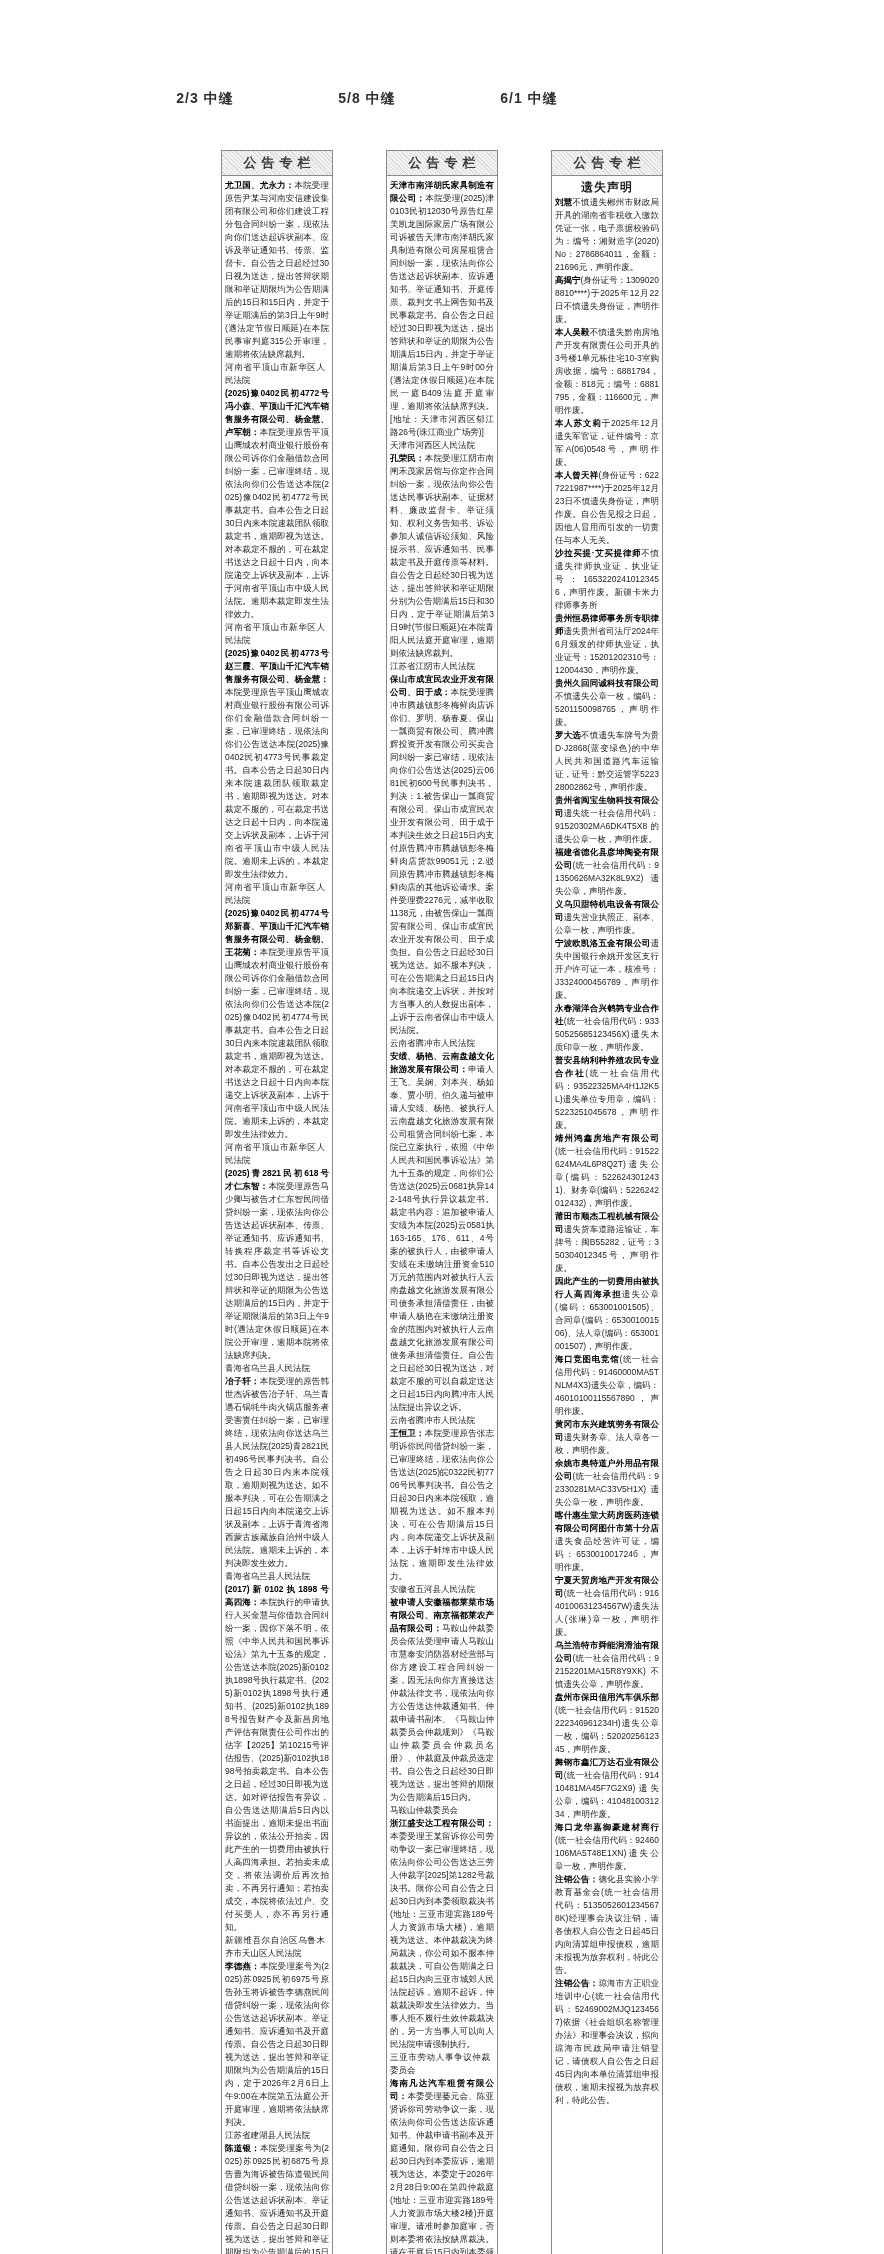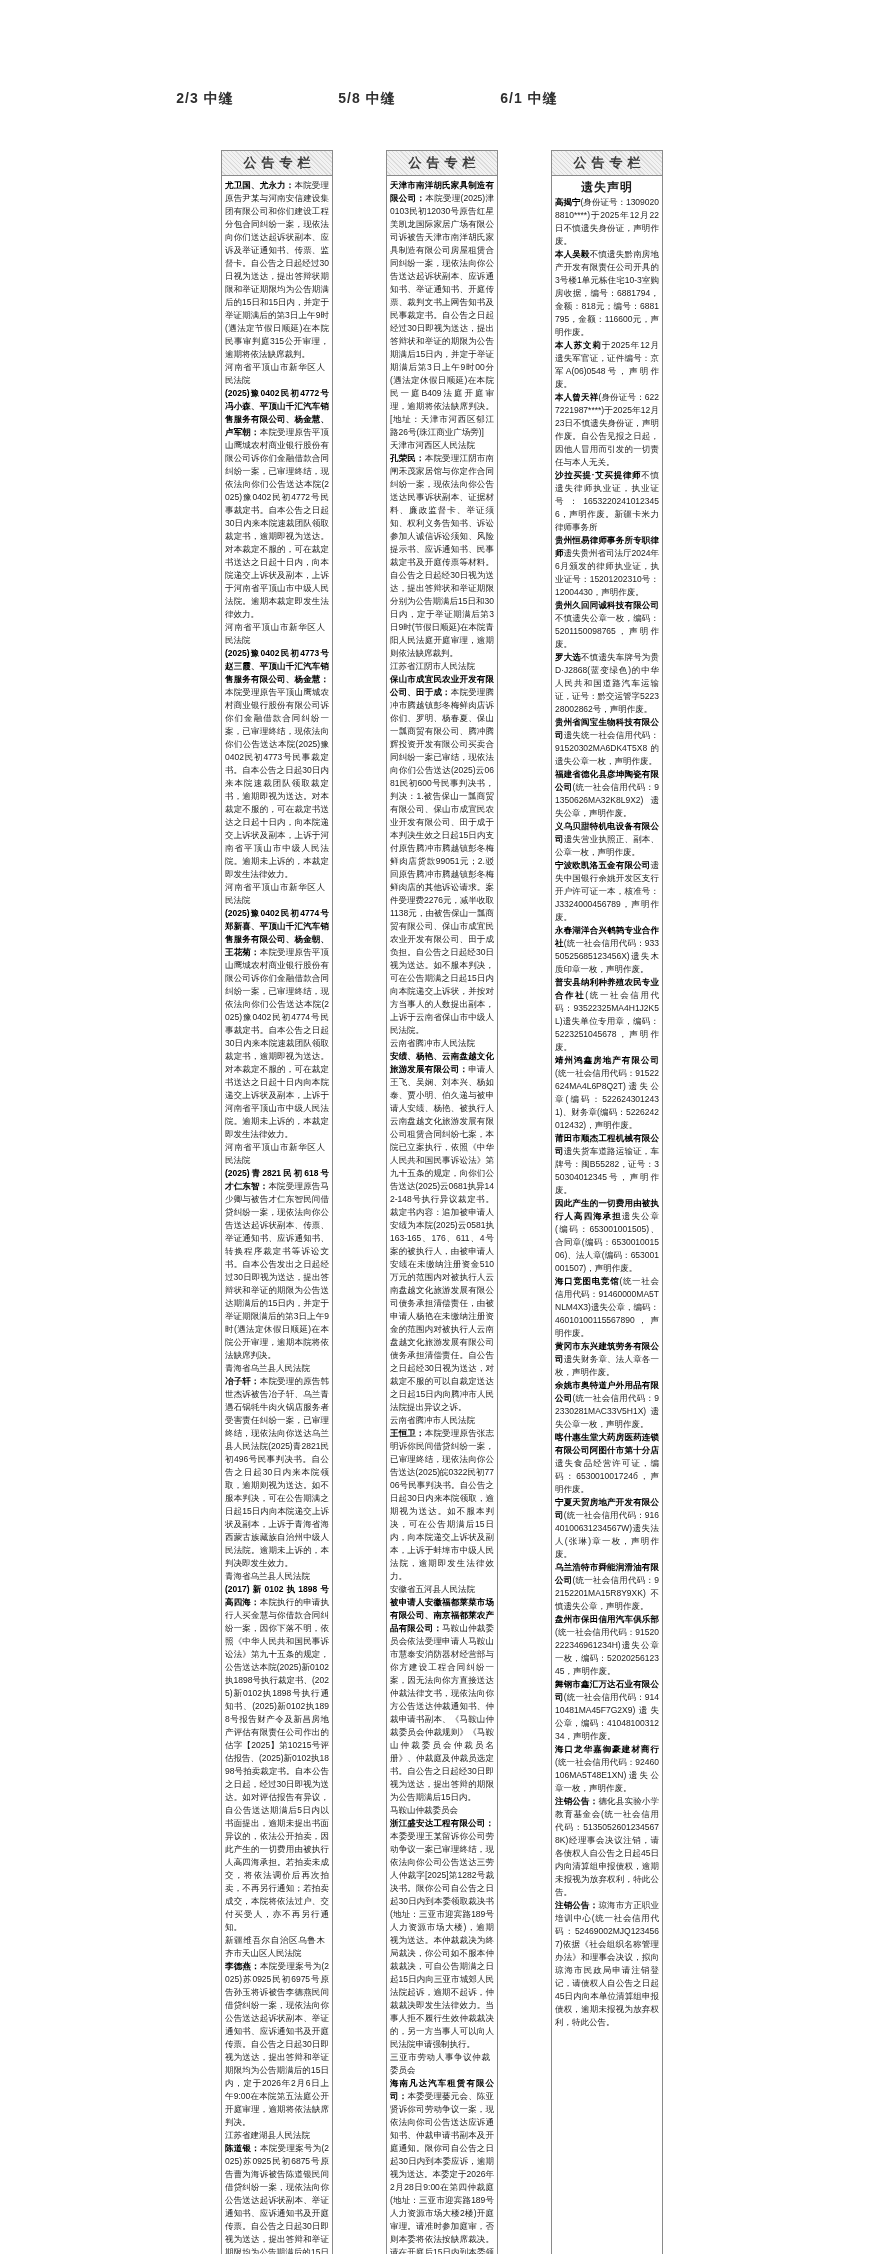--- a/index.html
+++ b/index.html
@@ -73,20 +73,21 @@
         <p class="p"><b>海南凡达汽车租赁有限公司：</b>本委受理蒌元会、陈亚贤诉你司劳动争议一案，现依法向你司公告送达应诉通知书、仲裁申请书副本及开庭通知。限你司自公告之日起30日内到本委应诉，逾期视为送达。本委定于2026年2月28日9:00在第四仲裁庭(地址：三亚市迎宾路189号人力资源市场大楼2楼)开庭审理。请准时参加庭审，否则本委将依法按缺席裁决。请在开庭后15日内到本委领取裁决书，逾期视为送达。</p>
       </div>
   </section>
 
   <section class="column" style="left:551px">
     <div class="col-head">
       <span>公告专栏</span>
     </div>
     <div class="col-body">
         <p class="head">遗失声明</p>
+        <p class="p"><b>刘慧</b>不慎遗失郴州市财政局开具的湖南省非税收入缴款凭证一张，电子票据校验码为：编号：湘财造字(2020)No：2786864011，金额：21696元，声明作废。</p>
         <p class="p"><b>高揭宁</b>(身份证号：13090208810****)于2025年12月22日不慎遗失身份证，声明作废。</p>
         <p class="p"><b>本人吴毅</b>不慎遗失黔南房地产开发有限责任公司开具的3号楼1单元栋住宅10-3室购房收据，编号：6881794，金额：818元；编号：6881795，金额：116600元，声明作废。</p>
         <p class="p"><b>本人苏文莉</b>于2025年12月遗失军官证，证件编号：京军A(06)0548号，声明作废。</p>
         <p class="p"><b>本人曾天祥</b>(身份证号：6227221987****)于2025年12月23日不慎遗失身份证，声明作废。自公告见报之日起，因他人冒用而引发的一切责任与本人无关。</p>
         <p class="p"><b>沙拉买提·艾买提律师</b>不慎遗失律师执业证，执业证号：16532202410123456，声明作废。新疆卡米力律师事务所</p>
         <p class="p"><b>贵州恒易律师事务所专职律师</b>遗失贵州省司法厅2024年6月颁发的律师执业证，执业证号：15201202310号：12004430，声明作废。</p>
         <p class="p"><b>贵州久回同诚科技有限公司</b>不慎遗失公章一枚，编码：5201150098765，声明作废。</p>
         <p class="p"><b>罗大选</b>不慎遗失车牌号为贵D·J2868(蓝变绿色)的中华人民共和国道路汽车运输证，证号：黔交运管字522328002862号，声明作废。</p>
         <p class="p"><b>贵州省闽宝生物科技有限公司</b>遗失统一社会信用代码：91520302MA6DK4T5X8的遗失公章一枚，声明作废。</p>
         <p class="p"><b>福建省德化县彦坤陶瓷有限公司</b>(统一社会信用代码：91350626MA32K8L9X2)遗失公章，声明作废。</p>

